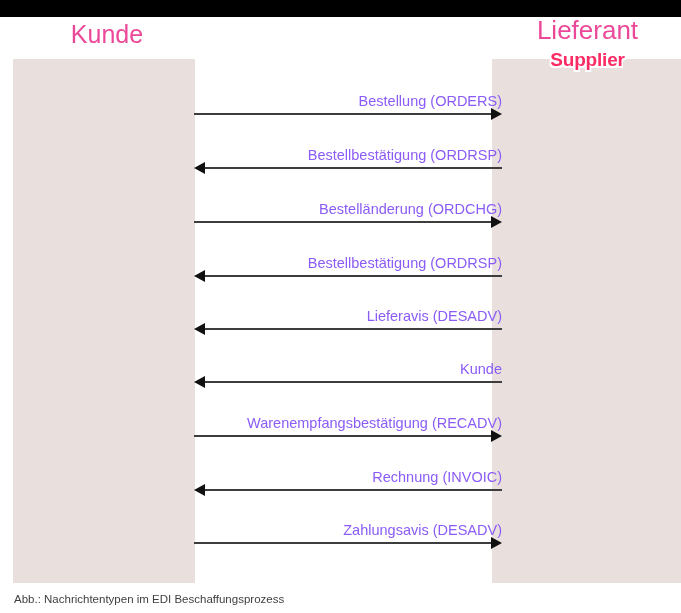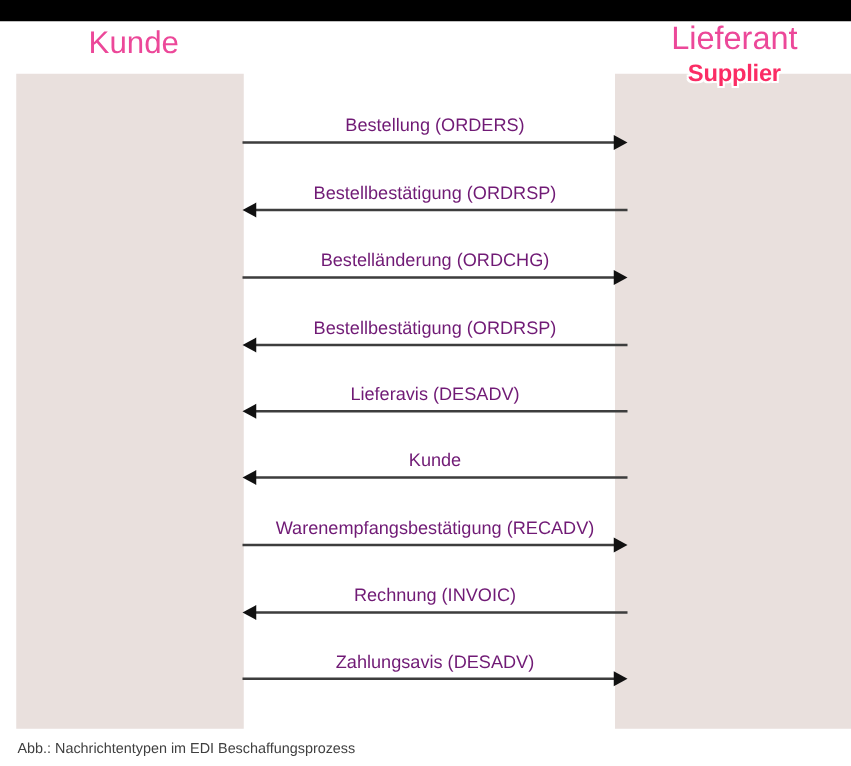--- a/index.html
+++ b/index.html
@@ -105,23 +105,23 @@
   }
   .msg.to-left .head {
     left: 0;
     border-right: 11px solid #111111;
   }
 
   .msg .label {
     position: absolute;
     left: 0; right: 0;
     bottom: 5px;
-    text-align: center;
+    text-align: right;
     font-size: 14.5px;
-    color: #701a75;
+    color: #8b5cf6;
     white-space: nowrap;
     line-height: 1.1;
   }
 
   
   .caption {
     position: absolute;
     left: 14px; top: 593px;
     font-size: 11.5px;
     color: #3f3f3f;

